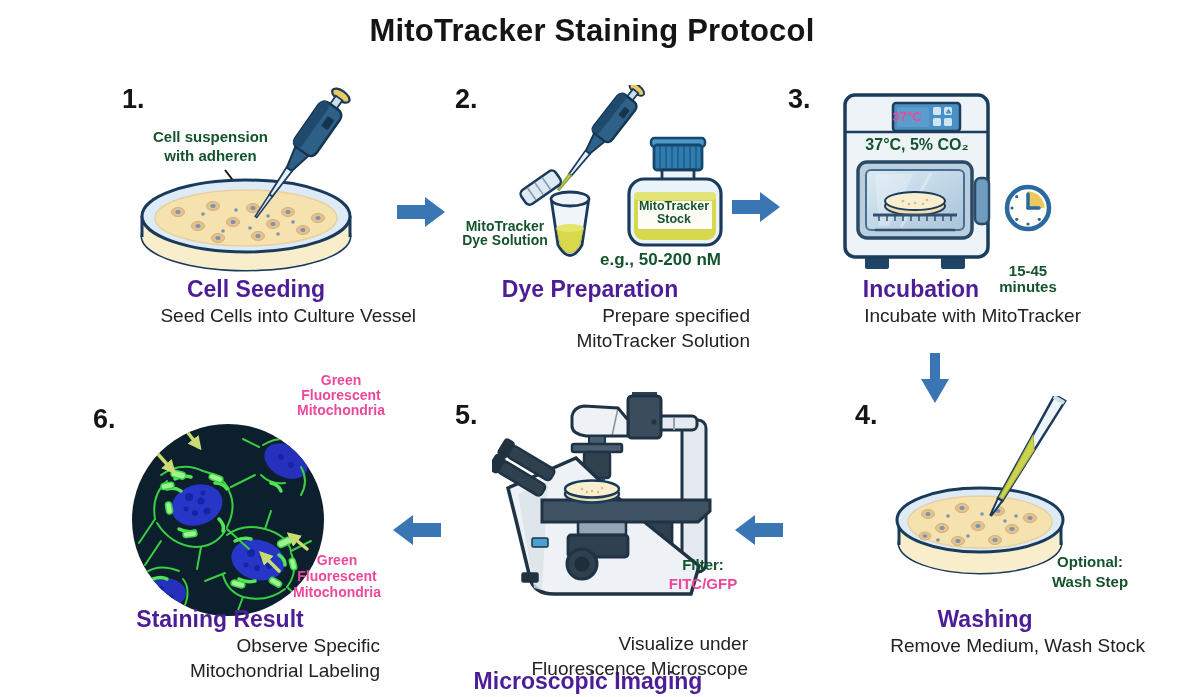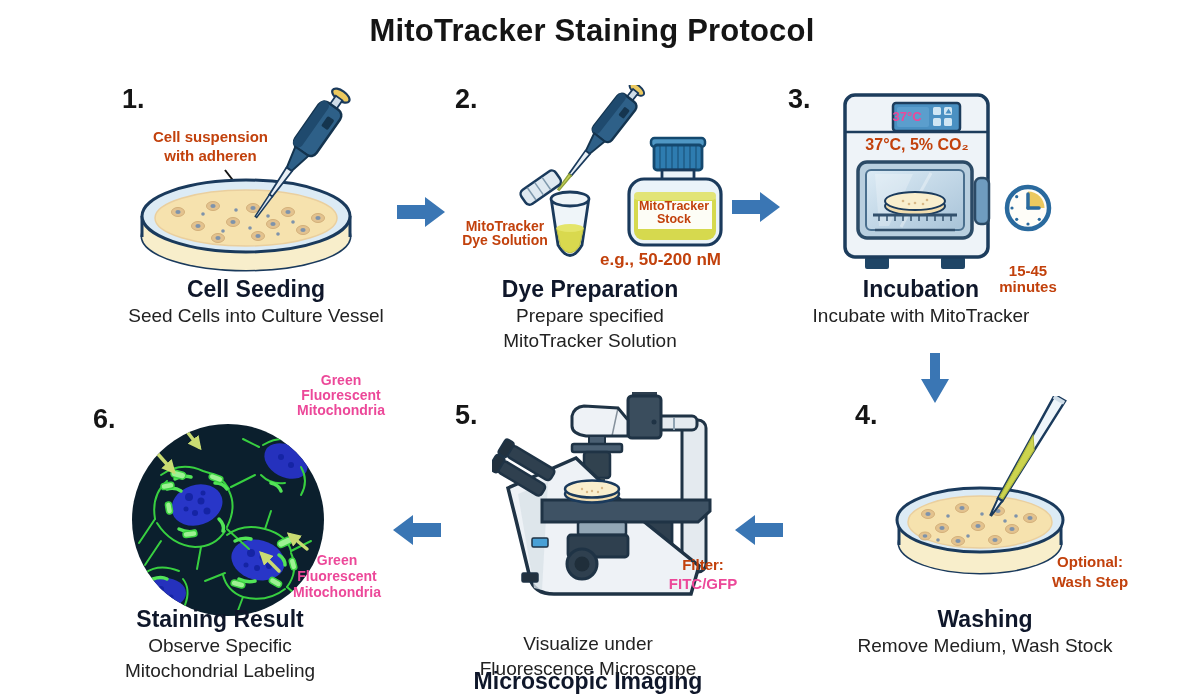--- a/index.html
+++ b/index.html
@@ -1,23 +1,23 @@
 <!DOCTYPE html>
 <html><head>
 <meta charset="utf-8">
 <style>
   html,body{margin:0;padding:0;background:#ffffff;}
   #canvas{position:relative;width:1184px;height:697px;background:#ffffff;overflow:hidden;
           font-family:"Liberation Sans",sans-serif;color:#151515;}
   .abs{position:absolute;}
   .title{top:13px;left:0;width:1184px;text-align:center;font-size:31px;font-weight:700;letter-spacing:0.2px;}
   .num{font-size:27px;font-weight:700;color:#151515;}
-  .h{font-size:23px;font-weight:700;text-align:center;color:#0f172a;}
-  .sub{font-size:19px;color:#222;text-align:center;line-height:25px;white-space:pre-line;}
-  .annot{font-size:15px;font-weight:700;color:#c2410c;text-align:center;line-height:19px;white-space:pre-line;}
+  .h{font-size:23px;font-weight:700;text-align:center;color:#4c1d95;}
+  .sub{font-size:19px;color:#222;text-align:right;line-height:25px;white-space:pre-line;}
+  .annot{font-size:15px;font-weight:700;color:#14532d;text-align:center;line-height:19px;white-space:pre-line;}
   .green{color:#ec4899;}
   
   .s1-num{left:122px;top:84px;}
   .s1-art{left:128px;top:86px;}
   .s1-annot{left:128px;top:127px;width:165px;}
   .s1-h{left:106px;top:276px;width:300px;}
   .s1-sub{left:96px;top:303px;width:320px;}
   
   .s2-num{left:455px;top:84px;}
   .s2-art{left:455px;top:85px;}

